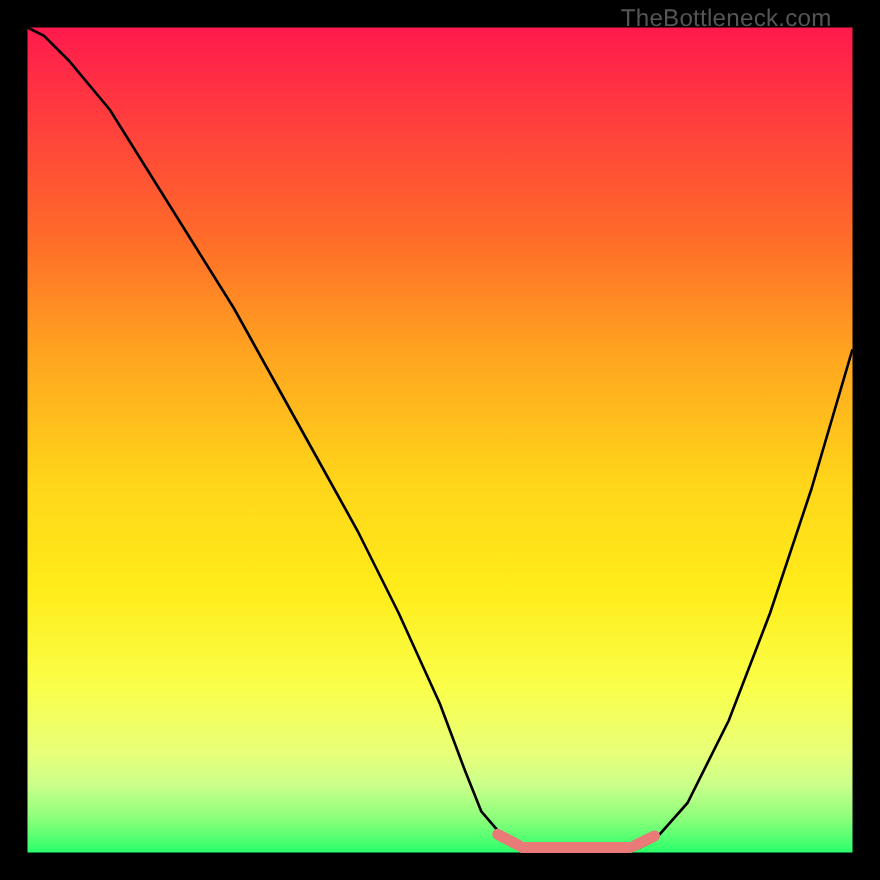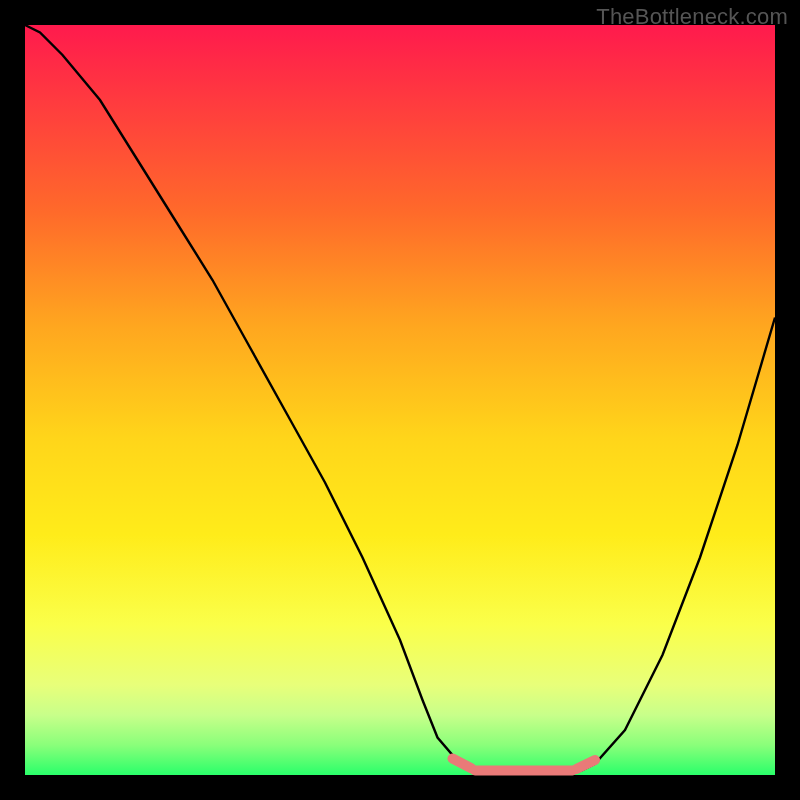--- a/index.html
+++ b/index.html
@@ -33,21 +33,21 @@
       #faff4a 80%,
       #e8ff7a 88%,
       #c8ff8a 92%,
       #8aff7a 96%,
       #2aff6a 100%
     );
   }
   .watermark {
     position: absolute;
     top: 4px;
-    right: 12px;
+    right: 44px;
     font-family: Arial, Helvetica, sans-serif;
     font-size: 22px;
     font-weight: 500;
     color: #555;
     letter-spacing: 0.2px;
     user-select: none;
   }
   svg.curves {
     position: absolute;
     left: 25px;

